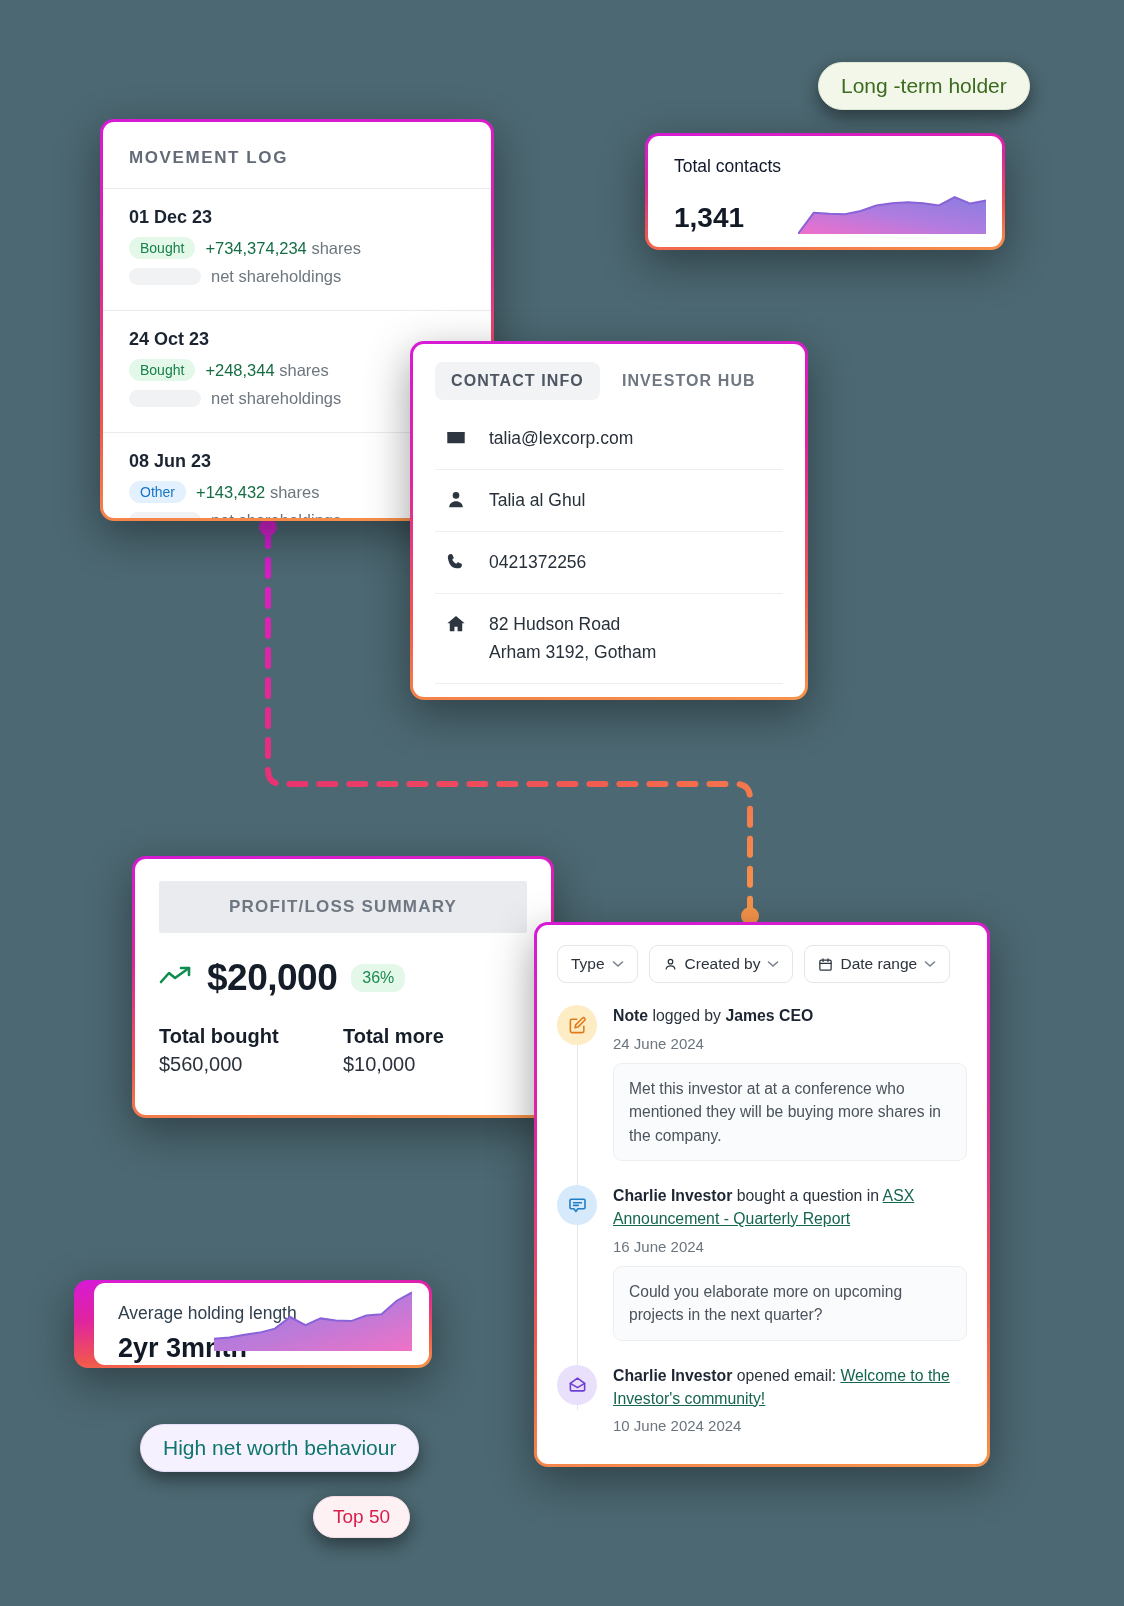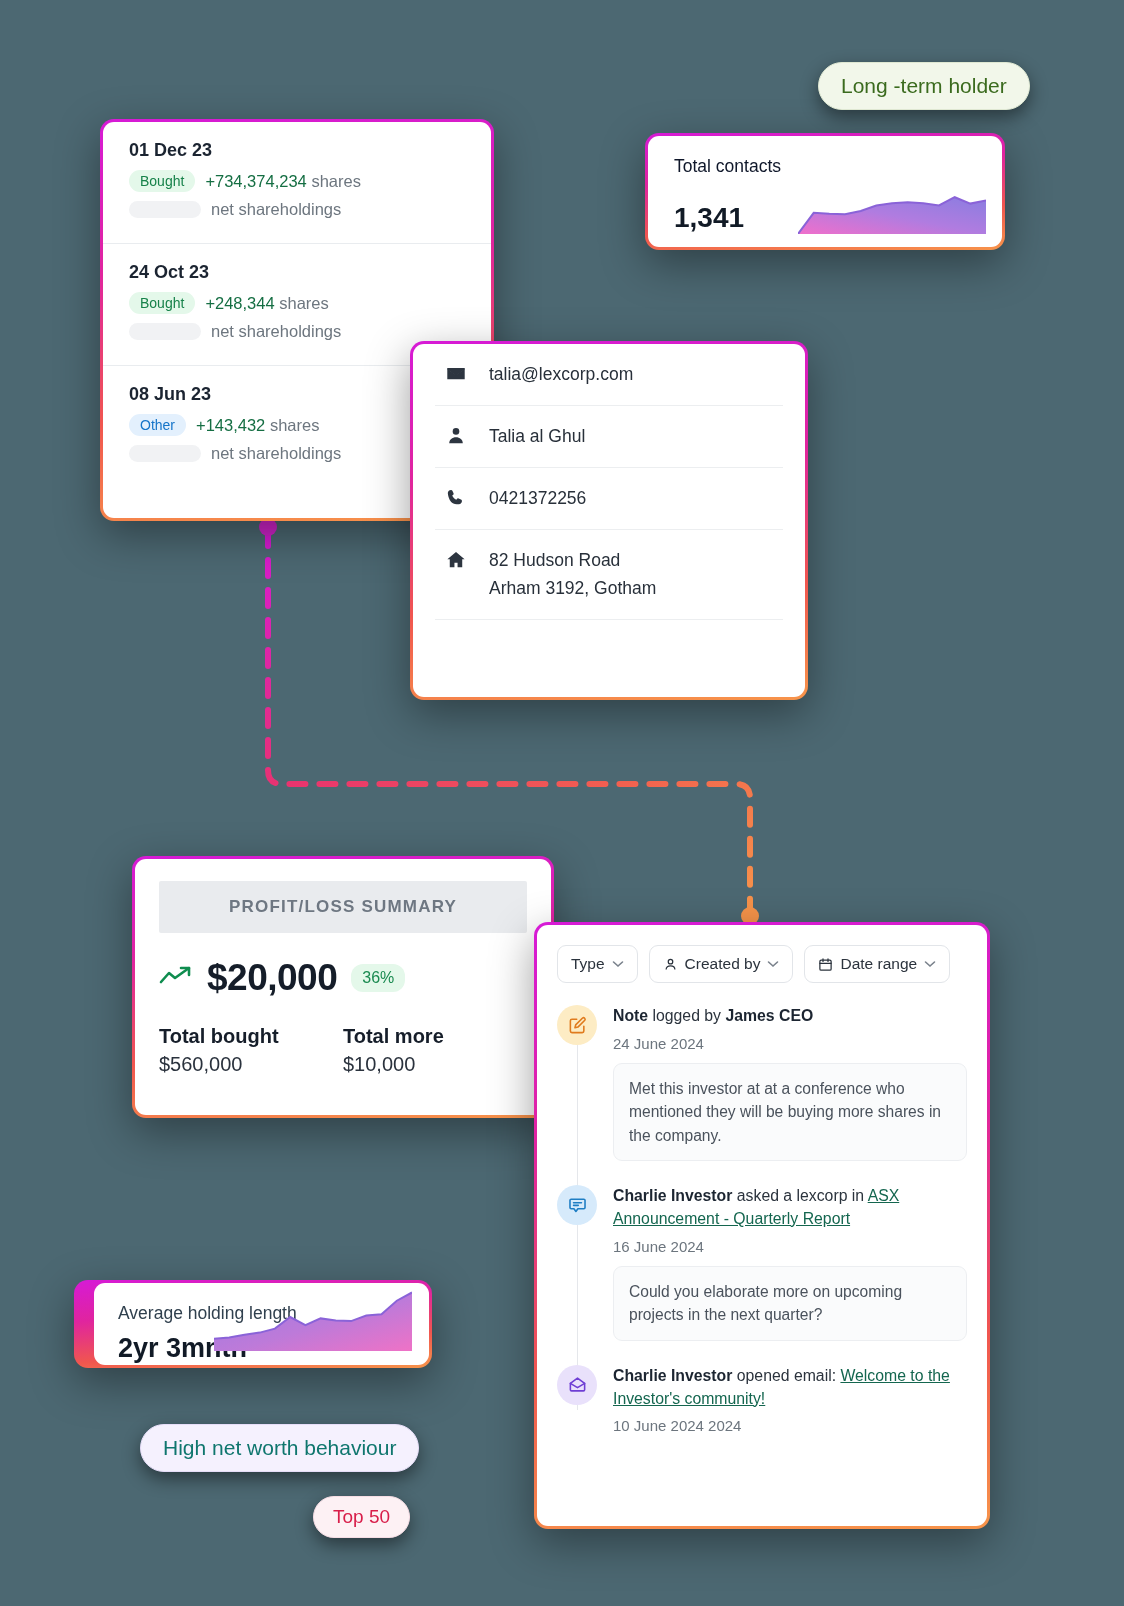--- a/index.html
+++ b/index.html
@@ -108,21 +108,21 @@
   .pl-col .v { font-size: 20px; color: #2a323d; margin-top: 5px; }
 
   
   #avg-card { left: 74px; top: 1280px; width: 358px; height: 88px; z-index: 4; padding-left: 20px; }
   .av-body { padding: 20px 24px 0 24px; position: relative; height: 100%; }
   .av-label { font-size: 17.5px; color: #30404e; }
   .av-value { font-size: 27px; font-weight: bold; color: #111a26; margin-top: 9px; }
   .av-spark { position: absolute; right: 17px; bottom: 14px; width: 198px; height: 72px; }
 
   
-  #activity-card { left: 534px; top: 922px; width: 456px; height: 607px; z-index: 5; }
+  #activity-card { left: 534px; top: 922px; width: 456px; height: 545px; z-index: 5; }
   .af-body { padding: 20px 20px 0 20px; }
   .filters { display: flex; gap: 11px; }
   .filter {
     display: flex; align-items: center; gap: 7px;
     border: 1px solid #e2e5e9; border-radius: 9px;
     padding: 9px 13px; font-size: 15.5px; color: #2b333d; background: #fff;
     white-space: nowrap;
   }
   .filter svg { display: block; }
   .caret { color: #7a828c; }
@@ -168,20 +168,23 @@
         <stop offset="100%" stop-color="#f7944a"></stop>
       </linearGradient>
     </defs>
     <path d="M268,530 L268,770 Q268,784 282,784 L736,784 Q750,784 750,798 L750,912" fill="none" stroke="url(#connGrad)" stroke-width="6" stroke-dasharray="16 14" stroke-linecap="round"></path>
     <circle cx="268" cy="527" r="9" fill="#cf23c9"></circle>
     <circle cx="750" cy="916" r="9" fill="#f7944a"></circle>
   </svg>
 
   <div class="gcard" id="movement-log">
     <div class="inner">
+      <div class="ml-header">
+        <div class="ml-title">MOVEMENT LOG</div>
+      </div>
 
       <div class="ml-row">
         <div class="ml-date">01 Dec 23</div>
         <div class="ml-line">
           <span class="pill bought">Bought</span>
           <span class="ml-amount"><span>+734,374,234</span> <span class="unit">shares</span></span>
         </div>
         <div class="ml-line">
           <span class="skel"></span>
           <span class="ml-sub">net shareholdings</span>
@@ -236,20 +239,24 @@
           </defs>
           <path id="tcArea" fill="url(#sparkAfill)" d="M0.0,50.0 L15.7,28.8 L31.3,29.8 L47.0,30.2 L62.7,27.0 L78.3,21.5 L94.0,19.2 L109.7,18.3 L125.3,19.2 L141.0,21.5 L156.7,13.2 L172.3,19.6 L188.0,16.4 L188,50 L0,50 Z"></path>
           <path id="tcLine" fill="none" stroke="#8a63d8" stroke-width="2" d="M0.0,50.0 L15.7,28.8 L31.3,29.8 L47.0,30.2 L62.7,27.0 L78.3,21.5 L94.0,19.2 L109.7,18.3 L125.3,19.2 L141.0,21.5 L156.7,13.2 L172.3,19.6 L188.0,16.4"></path>
         </svg>
       </div>
     </div>
   </div>
 
   <div class="gcard" id="contact-card">
     <div class="inner">
+      <div class="tabs">
+        <div class="tab active">CONTACT INFO</div>
+        <div class="tab">INVESTOR HUB</div>
+      </div>
       <div class="ci-list">
         <div class="ci-row">
           <span class="ci-ico">
             <svg width="22" height="22" viewBox="0 0 24 24" fill="currentColor">
                 <path d="M2.5 6.2h19v11.6h-19z" rx="1"></path>
                 <path d="M2.5 6.5 12 13.2l9.5-6.7v-.3h-19z" fill="#fff"></path>
                 <path d="M2.5 5.5h19v1.6L12 13.9 2.5 7.1z"></path>
               </svg>
           </span>
           <span class="ci-text">talia@lexcorp.com</span>
@@ -400,21 +407,21 @@
 
           <div class="ev">
             <div class="ev-ico chat">
               <svg width="19" height="19" viewBox="0 0 24 24" fill="none" stroke="currentColor" stroke-width="2" stroke-linecap="round" stroke-linejoin="round">
                 <path d="M20 4H4a1.5 1.5 0 0 0-1.5 1.5v9A1.5 1.5 0 0 0 4 16h3.5l2.5 3.5L12.5 16H20a1.5 1.5 0 0 0 1.5-1.5v-9A1.5 1.5 0 0 0 20 4z"></path>
                 <path d="M7 8.5h10M7 11.8h6"></path>
               </svg>
             </div>
             <div class="ev-main">
               <div class="ev-title">
-                <b>Charlie Investor</b><span> asked a lexcorp in </span><a class="ev-link" href="#">ASX Announcement - Quarterly Report</a>
+                <b>Charlie Investor</b><span> bought a question in </span><a class="ev-link" href="#">ASX Announcement - Quarterly Report</a>
               </div>
               <div class="ev-date">16 June 2024</div>
               <div class="ev-quote">Could you elaborate more on upcoming projects in the next quarter?</div>
             </div>
           </div>
 
           <div class="ev">
             <div class="ev-ico mail">
               <svg width="19" height="19" viewBox="0 0 24 24" fill="none" stroke="currentColor" stroke-width="2" stroke-linecap="round" stroke-linejoin="round">
                 <path d="M3 10.5 12 4l9 6.5v8A1.5 1.5 0 0 1 19.5 20h-15A1.5 1.5 0 0 1 3 18.5z"></path>

